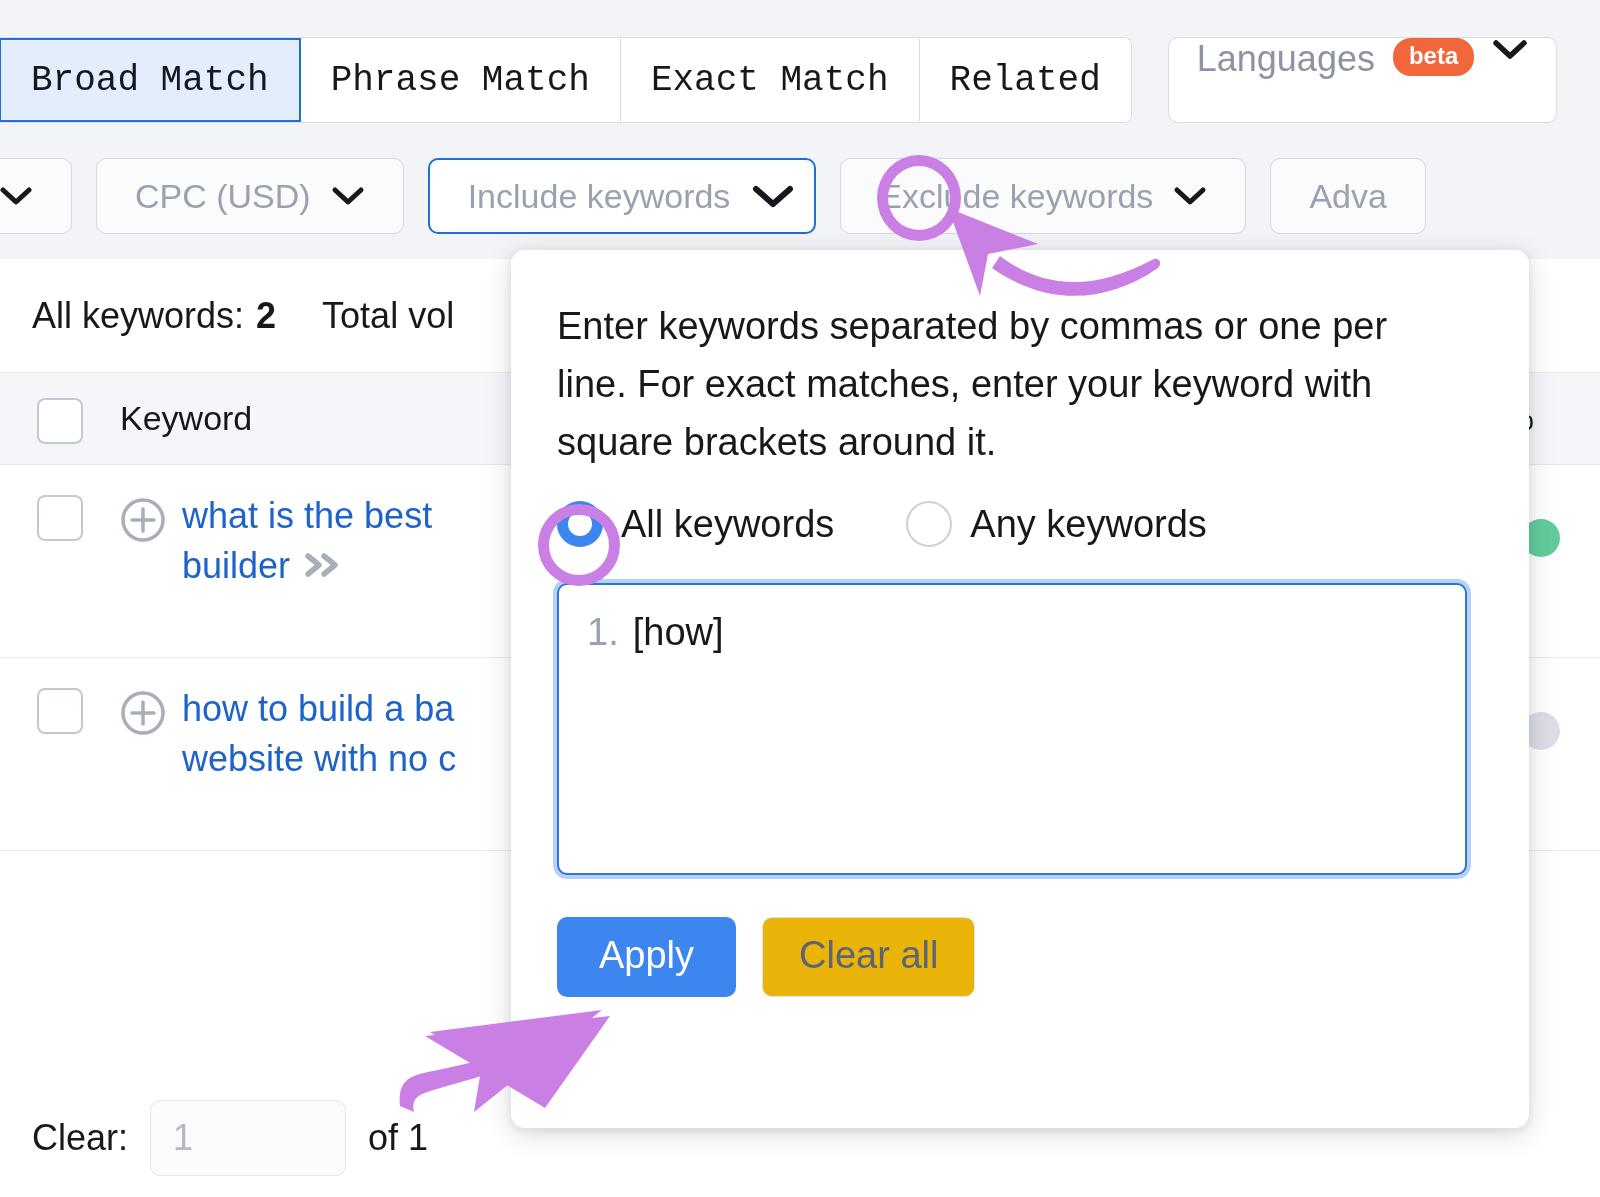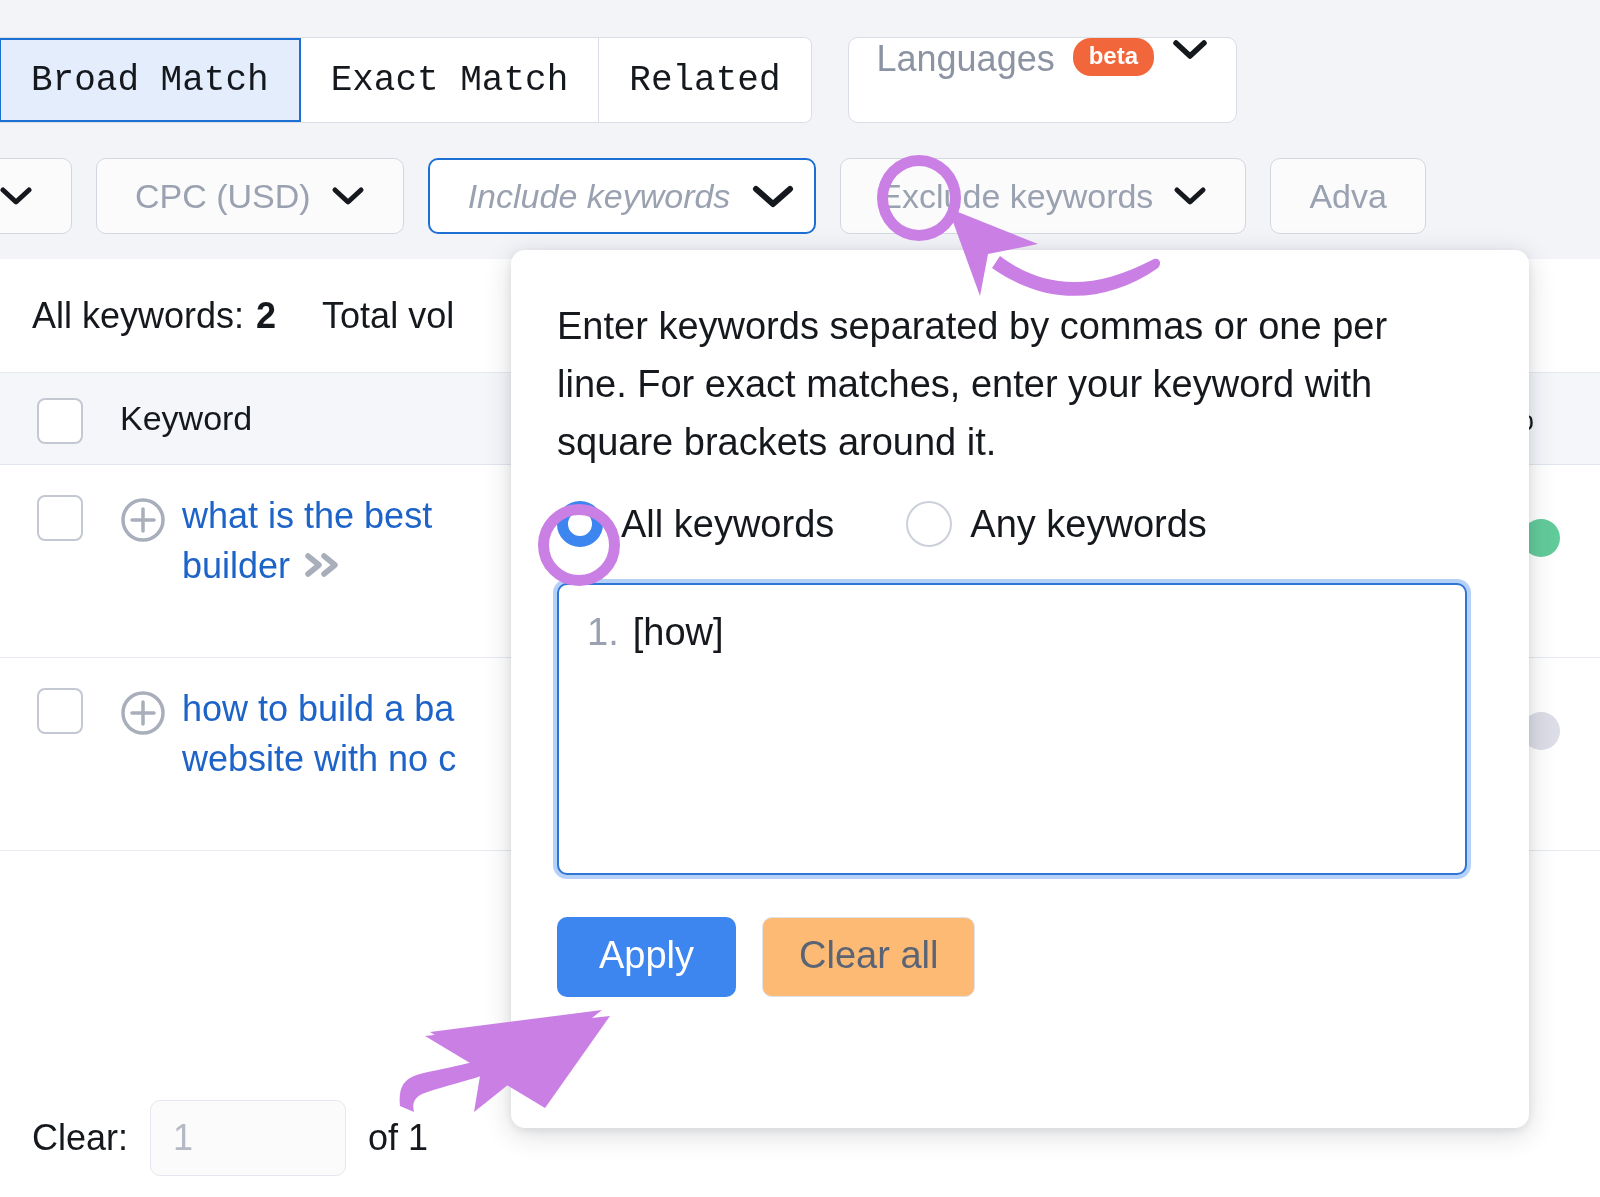--- a/index.html
+++ b/index.html
@@ -100,21 +100,20 @@
     color: #9aa1b0;
     white-space: nowrap;
     cursor: pointer;
     box-sizing: border-box;
   }
   .pill.blank { width: 182px; justify-content: flex-end; }
   .pill.focused {
     border: 2px solid #1d6fd4;
     background: #ffffff;
     padding-right: 18px;
-    font-style: italic;
   }
 
   
   .oval-hl {
     position: absolute;
     left: 877px; top: 155px;
     width: 84px; height: 86px;
     border: 11px solid #c97fe3;
     border-radius: 50%;
     box-sizing: border-box;
@@ -313,21 +312,21 @@
     color: #ffffff;
     font-size: 38px;
     padding: 19px 42px 23px;
     border-radius: 10px;
     border: none;
     cursor: pointer;
     line-height: 1;
     font-family: "Liberation Sans", sans-serif;
   }
   .btn-clear {
-    background: #fdba74;
+    background: #eab308;
     color: #5b6475;
     font-size: 38px;
     padding: 18px 36px 22px;
     border-radius: 10px;
     border: 1px solid #dfe2e9;
     cursor: pointer;
     line-height: 1;
     font-family: "Liberation Sans", sans-serif;
   }
 
@@ -338,20 +337,23 @@
 </style>
 </head>
 <body>
 
 <div id="root">
 
   <div class="tabbar">
     <div class="tabgroup">
       <div class="tab active">
           <span>Broad Match</span>
+        </div>
+      <div class="tab">
+          <span>Phrase Match</span>
         </div>
       <div class="tab">
           <span>Exact Match</span>
         </div>
       <div class="tab">
           <span>Related</span>
         </div>
     </div>
     <div class="langbox">
       <span class="lbl">Languages</span>

